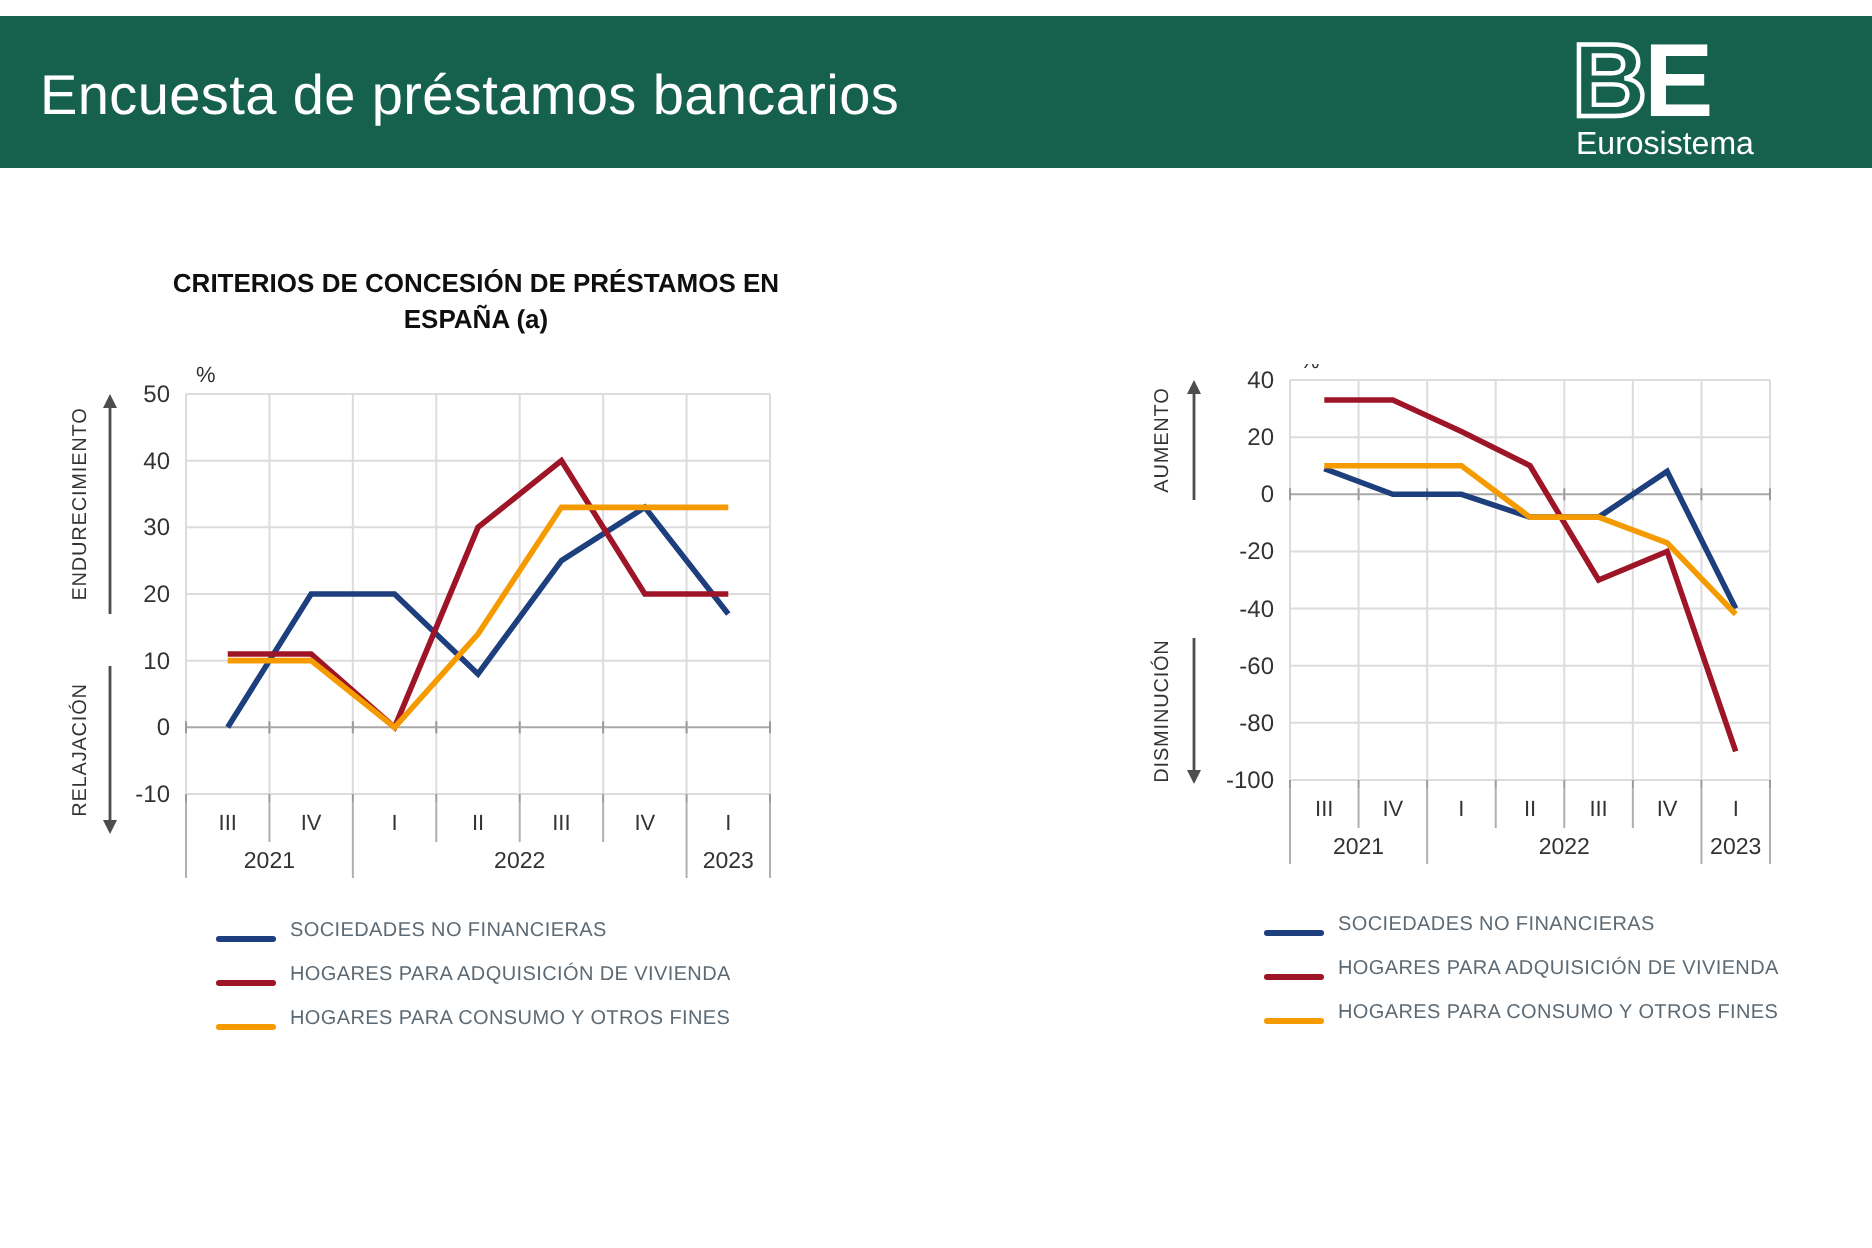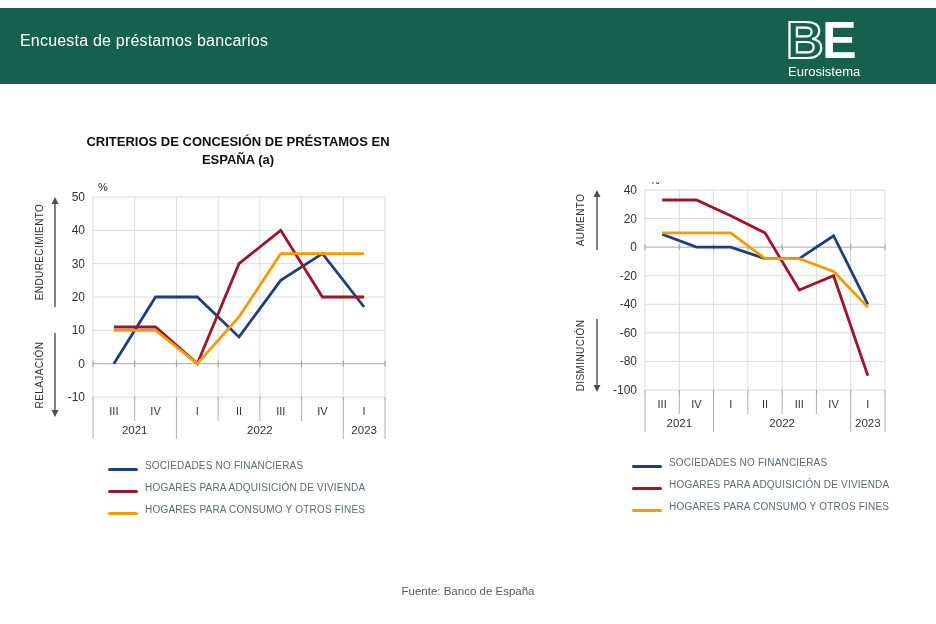--- a/index.html
+++ b/index.html
@@ -1,24 +1,24 @@
 <!DOCTYPE html>
 <html><head>
 <meta charset="utf-8">
 <style>
   html,body{margin:0;padding:0;background:#fff;}
   .page{position:relative;width:936px;height:624px;background:#ffffff;overflow:hidden;
         font-family:"Liberation Sans", sans-serif;}
 
   
   .header{position:absolute;left:0;top:8px;width:936px;height:76px;background:#15614d;}
-  .header-title{position:absolute;left:20px;top:24px;color:#ffffff;font-size:16px;
+  .header-title{position:absolute;left:20px;top:24px;color:#ffffff;font-size:28px;
                 font-weight:400;letter-spacing:.2px;}
   .be-logo{position:absolute;right:60px;top:6px;width:90px;height:66px;color:#fff;}
-  .be-sub{position:absolute;left:2px;top:50px;font-size:13px;color:#fff;}
+  .be-sub{position:absolute;left:2px;top:50px;font-size:16px;color:#fff;}
 
   
   .panel{position:absolute;}
   .panel-left{left:28px;top:130px;width:420px;height:480px;}
   .panel-right{left:565px;top:148px;width:360px;height:460px;}
   .chart-title{position:absolute;left:0;right:0;text-align:center;font-size:13px;
                font-weight:bold;color:#0f0f0f;line-height:1.35;margin:0 auto;}
   .panel-left  .chart-title{top:3px;max-width:330px;}
   .panel-right .chart-title{top:2px;max-width:305px;}
   .chart-canvas{position:absolute;left:0;}
@@ -223,15 +223,14 @@
           <span class="legend-swatch" style="background: rgb(158, 21, 40);"></span>
           <span class="legend-label">HOGARES PARA ADQUISICIÓN DE VIVIENDA</span>
         </div>
         <div class="legend-row">
           <span class="legend-swatch" style="background: rgb(245, 155, 0);"></span>
           <span class="legend-label">HOGARES PARA CONSUMO Y OTROS FINES</span>
         </div>
       </div>
   </section>
 
-  <div class="source">Fuente: Banco de España</div>
 
 </div>
 
 </body></html>

